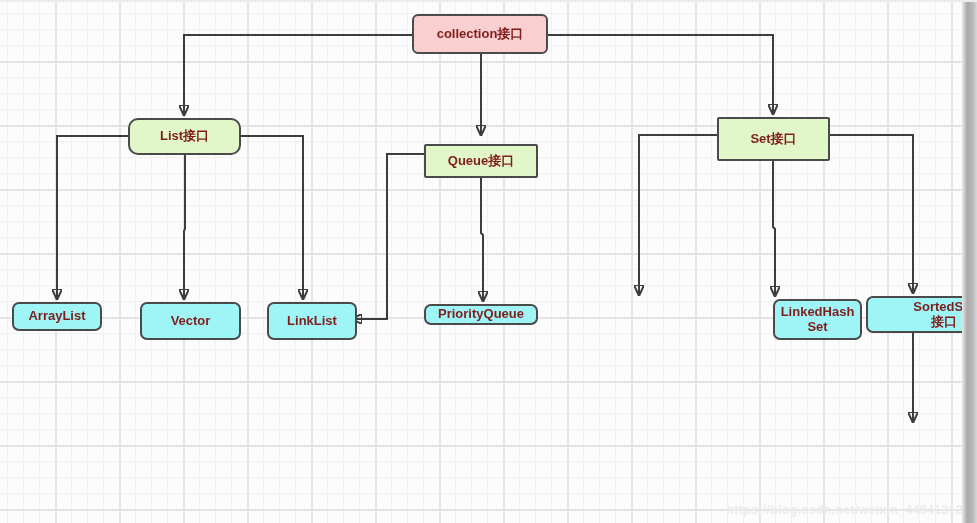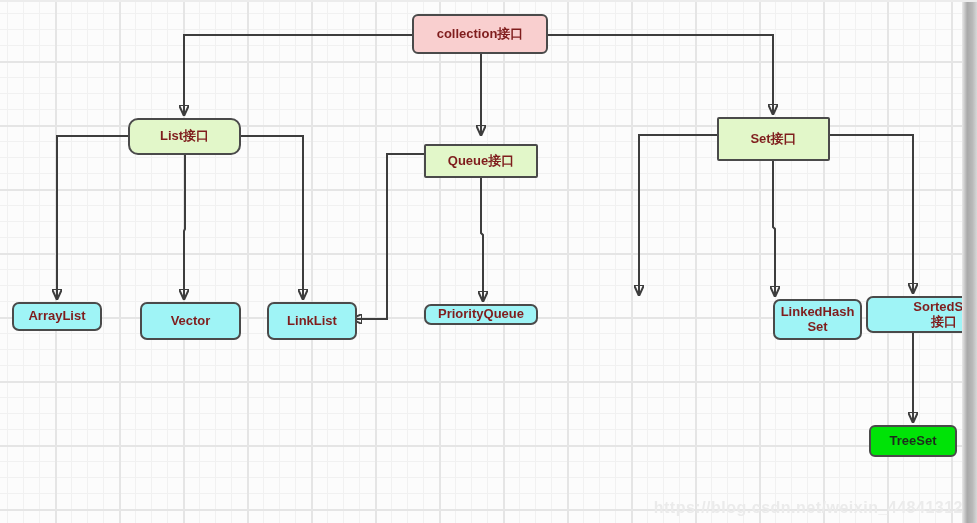--- a/index.html
+++ b/index.html
@@ -42,21 +42,21 @@
   #n-arraylist{left:12px;top:300px;width:90px;height:29px;}
   #n-vector{left:140px;top:300px;width:101px;height:38px;}
   #n-linklist{left:259px;top:300px;width:90px;height:38px;margin-left:8px;}
   #n-priorityqueue{left:424px;top:302px;width:114px;height:21px;}
   #n-hashset{left:595px;top:296px;width:90px;height:40px;}
   #n-linkedhashset{left:773px;top:297px;width:89px;height:41px;}
   #n-sortedset{left:866px;top:294px;width:110px;height:37px;padding-left:48px;}
   #n-treeset{left:869px;top:423px;width:88px;height:32px;}
   .watermark{
     position:absolute;right:14px;bottom:8px;
-    font-size:16px;font-weight:bold;color:#ebebeb;
+    font-size:12px;font-weight:bold;color:#ebebeb;
     letter-spacing:0.5px;white-space:nowrap;
   }
   .scroll-band{
     position:absolute;right:0;top:0;width:15px;height:523px;
     background:linear-gradient(to right,#e9e9e9,#a9a9a9 35%,#b9b9b9 70%,#d8d8d8);
   }
 </style>
 </head>
 <body>
 
@@ -96,18 +96,17 @@
 
   <div id="n-linklist" class="node n-cyan">LinkList</div>
 
   <div id="n-priorityqueue" class="node n-cyan">PriorityQueue</div>
 
 
   <div id="n-linkedhashset" class="node n-cyan wrap-hard">LinkedHashSet</div>
 
   <div id="n-sortedset" class="node n-cyan">SortedSet接口</div>
 
-  <div id="n-treeset" class="node n-bgreen">TreeSet</div>
 
   <div class="watermark">https://blog.csdn.net/weixin_44841312</div>
 
   <div class="scroll-band"></div>
 </div>
 
 </body></html>

